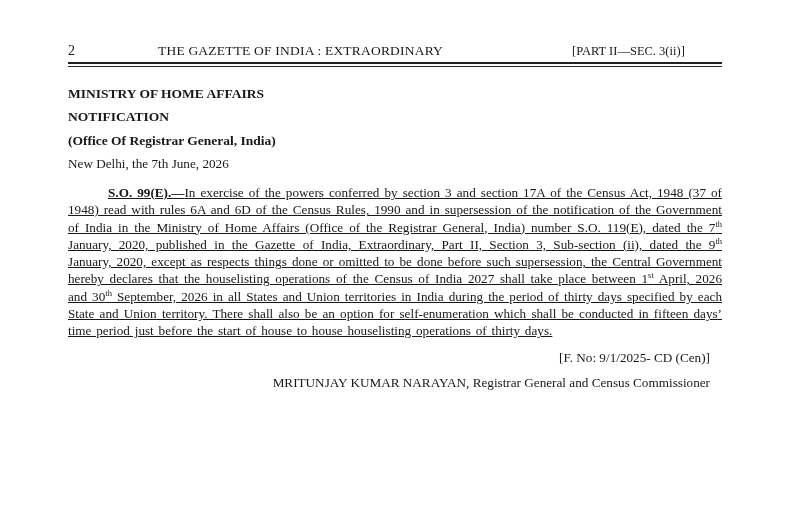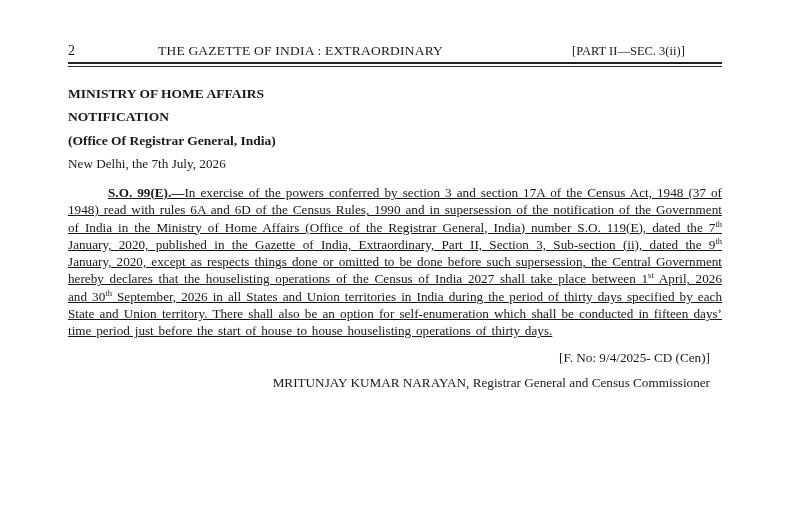--- a/index.html
+++ b/index.html
@@ -108,22 +108,22 @@
     </div>
 
     <div class="double-rule"></div>
 
     <div class="heading h-ministry">MINISTRY OF HOME AFFAIRS</div>
 
     <div class="heading h-doctype">NOTIFICATION</div>
 
     <div class="heading h-office">(Office Of Registrar General, India)</div>
 
-    <div class="heading h-dateline">New Delhi, the 7th July, 2026</div>
+    <div class="heading h-dateline">New Delhi, the 7th June, 2026</div>
 
     <p class="body-par"><b>S.O. 99(E).—</b><span>In exercise of the powers conferred by section 3 and section 17A of the Census Act, 1948 (37 of 1948) read with rules 6A and 6D of the Census Rules, 1990 and in supersession of the notification of the Government of India in the Ministry of Home Affairs (Office of the Registrar General, India) number S.O. 119(E), dated the 7</span><sup>th</sup><span> January, 2020, published in the Gazette of India, Extraordinary, Part II, Section 3, Sub-section (ii), dated the 9</span><sup>th</sup><span> January, 2020, except as respects things done or omitted to be done before such supersession, the Central Government hereby declares that the houselisting operations of the Census of India 2027 shall take place between 1</span><sup>st</sup><span> April, 2026 and 30</span><sup>th</sup><span> September, 2026 in all States and Union territories in India during the period of thirty days specified by each State and Union territory. There shall also be an option for self-enumeration which shall be conducted in fifteen days’ time period just before the start of house to house houselisting operations of thirty days.</span></p>
 
-    <div class="file-no">[F. No: 9/4/2025- CD (Cen)]</div>
+    <div class="file-no">[F. No: 9/1/2025- CD (Cen)]</div>
 
     <div class="signature">MRITUNJAY KUMAR NARAYAN, Registrar General and Census Commissioner</div>
 
   </div>
 </div>
 
 </body></html>

